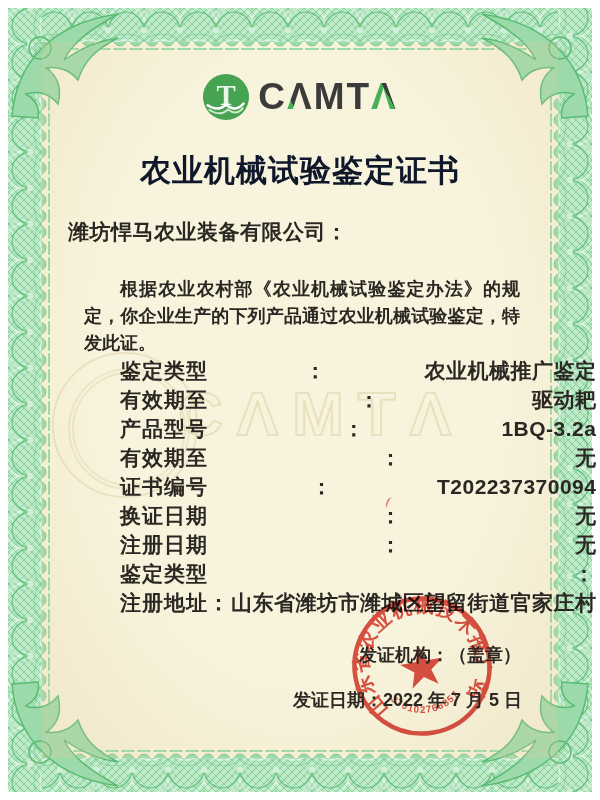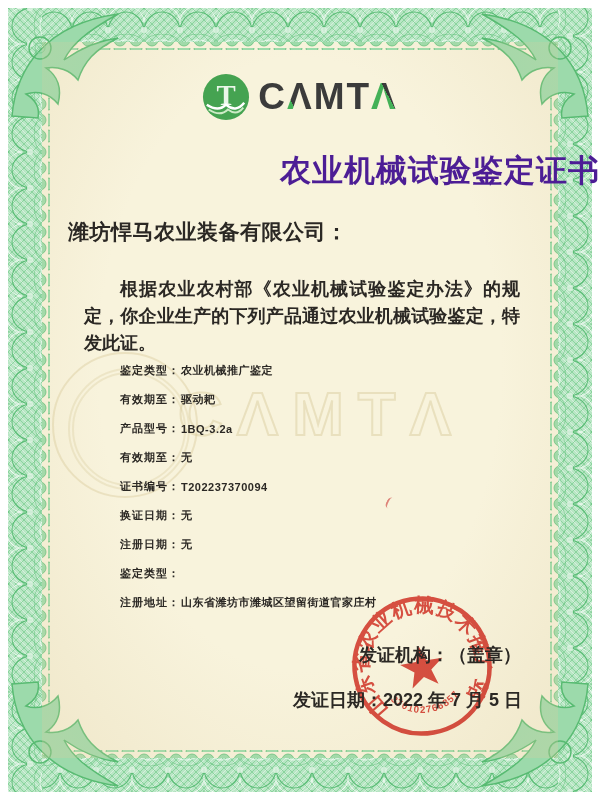--- a/index.html
+++ b/index.html
@@ -23,31 +23,31 @@
 
   
   #logo-row{left:0;top:72px;width:100%;display:flex;justify-content:center;align-items:center;gap:8px;}
   #camta-word{font-size:37px;font-weight:bold;letter-spacing:2px;color:#3b3b3b;line-height:50px;}
   #camta-word .ltr{display:inline-block;}
   #camta-word .grn-sm{background:linear-gradient(to bottom left,#3b3b3b 72%,#44b157 72%);
         -webkit-background-clip:text;background-clip:text;color:transparent;}
   #camta-word .grn-lg{background:linear-gradient(to bottom left,#3b3b3b 42%,#44b157 42%);
         -webkit-background-clip:text;background-clip:text;color:transparent;}
 
-  #cert-title{left:0;top:150px;width:100%;text-align:right;font-size:31px;font-weight:bold;
-        letter-spacing:1px;font-family:"Liberation Serif",serif;color:#4c1d95;}
+  #cert-title{left:0;top:150px;width:100%;text-align:center;font-size:31px;font-weight:bold;
+        letter-spacing:1px;font-family:"Liberation Serif",serif;color:#0f172a;}
 
   #recipient{left:68px;top:218px;font-size:21px;font-weight:bold;letter-spacing:0.5px;}
 
   #body-par{left:84px;top:276px;width:436px;font-size:18px;line-height:27px;
         font-weight:600;text-indent:2em;text-align:justify;}
 
   
   #fields{left:120px;top:356px;display:flex;flex-direction:column;}
-  .field-row{height:29px;display:flex;align-items:center;font-size:11px;font-weight:bold;}
+  .field-row{height:29px;display:flex;align-items:center;font-size:21px;font-weight:bold;justify-content:space-between;}
   .field-label{letter-spacing:1px;}
   .field-colon{margin:0 2px 0 0;}
   .field-value{margin-left:0;letter-spacing:0.5px;}
 
   
   #issuer-line{left:359px;top:643px;font-size:18px;font-weight:bold;z-index:6;}
   #date-line{left:293px;top:688px;font-size:18px;font-weight:bold;z-index:6;text-align:right;}
 
   
   #seal{left:347px;top:591px;width:150px;height:150px;z-index:5;opacity:0.85;

